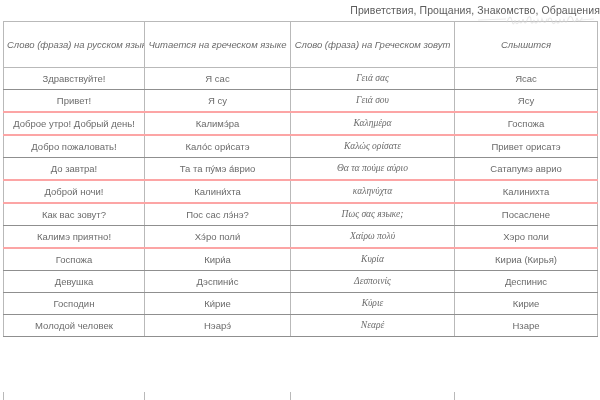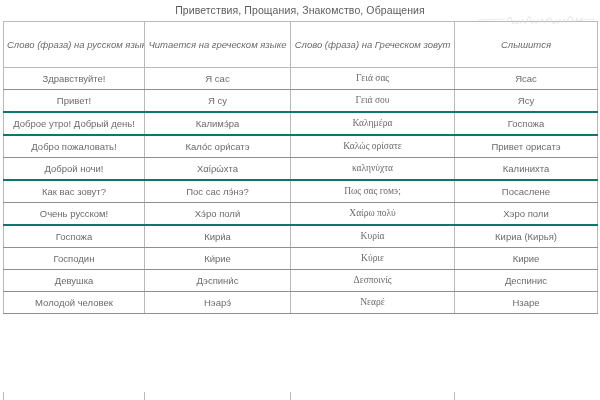--- a/index.html
+++ b/index.html
@@ -9,21 +9,21 @@
   }
   body {
     width: 600px;
     height: 400px;
     overflow: hidden;
     font-family: "Liberation Sans", sans-serif;
     position: relative;
   }
 
   #page-title {
-    text-align: center;
+    text-align: right;
     font-size: 10.5px;
     color: #5c5c5c;
     letter-spacing: 0.1px;
     padding-top: 4px;
     padding-bottom: 5px;
     line-height: 12px;
     white-space: nowrap;
   }
 
   .table-wrap {
@@ -71,30 +71,31 @@
   }
 
   tbody tr { height: 21px; }
 
   tbody td {
     height: 21px;
     line-height: 21px;
     border-bottom: 1px solid #8f8f8f;
   }
   tbody tr.sep-light td {
-    border-bottom: 2px solid #0f766e;
+    border-bottom: 2px solid #fca5a5;
   }
   tbody tr:last-child td {
     border-bottom: 1px solid #8f8f8f;
   }
 
   td.greek-col {
     font-family: "Liberation Serif", "DejaVu Serif", serif;
     font-size: 11.5px;
     color: #5f5f5f;
+    font-style: italic;
   }
 
   
   #watermark {
     position: absolute;
     left: 476px;
     top: 9px;
     width: 120px;
     height: 22px;
     pointer-events: none;
@@ -168,54 +169,60 @@
           <td class="greek-col">Καλημέρα</td>
           <td>Госпожа</td>
         </tr>
         <tr>
           <td>Добро пожаловать!</td>
           <td>Кало́с ори́сатэ</td>
           <td class="greek-col">Καλώς ορίσατε</td>
           <td>Привет орисатэ</td>
         </tr>
         <tr class="sep-light">
+          <td>До завтра!</td>
+          <td>Та та пу́мэ а́врио</td>
+          <td class="greek-col">Θα τα πούμε αύριο</td>
+          <td>Сатапумэ аврио</td>
+        </tr>
+        <tr class="sep-light">
           <td>Доброй ночи!</td>
-          <td>Χαίρώхта</td>
+          <td>Калини́хта</td>
           <td class="greek-col">καληνύχτα</td>
           <td>Калинихта</td>
         </tr>
         <tr>
           <td>Как вас зовут?</td>
           <td>Пос сас лэ́нэ?</td>
-          <td class="greek-col">Πως σας гомэ;</td>
+          <td class="greek-col">Πως σας языке;</td>
           <td>Посаслене</td>
         </tr>
         <tr class="sep-light">
-          <td>Очень русском!</td>
+          <td>Калимэ приятно!</td>
           <td>Хэ́ро поли́</td>
           <td class="greek-col">Χαίρω πολύ</td>
           <td>Хэро поли</td>
         </tr>
         <tr>
           <td>Госпожа</td>
           <td>Кири́а</td>
           <td class="greek-col">Κυρία</td>
           <td>Кириа (Кирья)</td>
         </tr>
         <tr>
+          <td>Девушка</td>
+          <td>Дэспини́с</td>
+          <td class="greek-col">Δεσποινίς</td>
+          <td>Деспинис</td>
+        </tr>
+        <tr>
           <td>Господин</td>
           <td>Ки́рие</td>
           <td class="greek-col">Κύριε</td>
           <td>Кирие</td>
-        </tr>
-        <tr>
-          <td>Девушка</td>
-          <td>Дэспини́с</td>
-          <td class="greek-col">Δεσποινίς</td>
-          <td>Деспинис</td>
         </tr>
         <tr>
           <td>Молодой человек</td>
           <td>Нэарэ́</td>
           <td class="greek-col">Νεαρέ</td>
           <td>Нзаре</td>
         </tr>
       </tbody>
   </table>
 </div>

